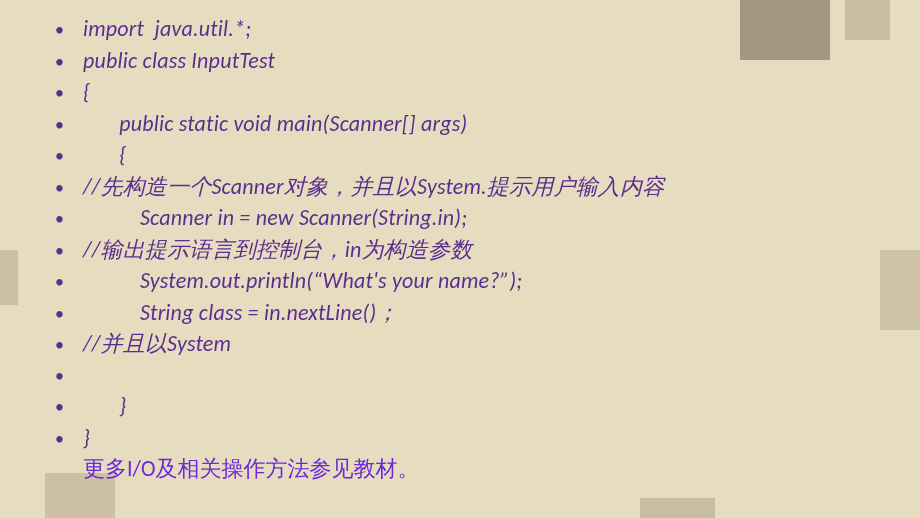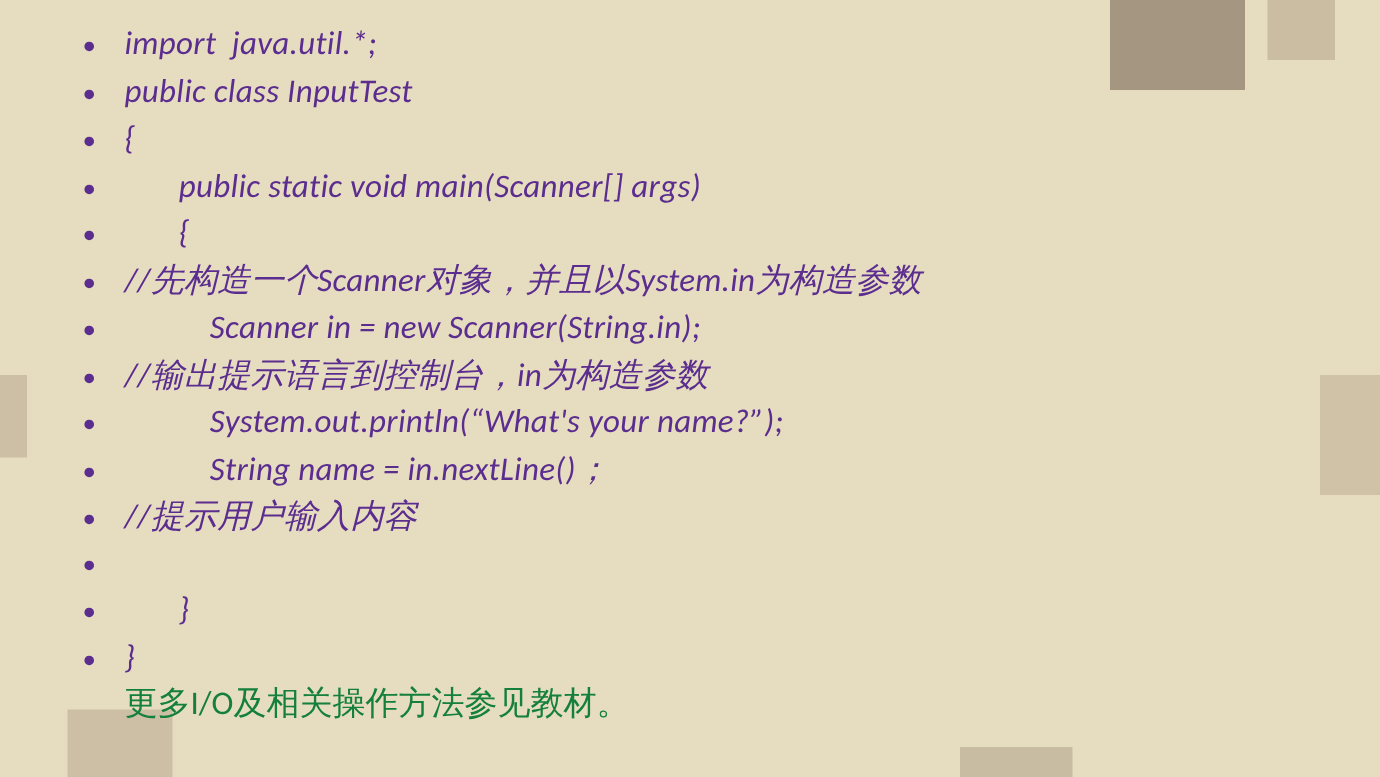--- a/index.html
+++ b/index.html
@@ -31,21 +31,21 @@
       letter-spacing: 0.2px;
     }
     .bullet {
       width: 28px;
       flex-shrink: 0;
       color: #5b2d8e;
       font-size: 18px;
     }
     .code { white-space: pre; font-style: italic; }
     .footer-line {
-      color: #15803d;
+      color: #6d28d9;
       font-size: 22px;
       line-height: 30px;
       padding-left: 28px;
     }
   </style>
 </head>
 <body>
 
 <div class="deco deco-1"></div>
 <div class="deco deco-2"></div>
@@ -70,41 +70,41 @@
   <div class="bullet-item">
       <span class="bullet">•</span>
       <span class="code">       public static void main(Scanner[] args)</span>
     </div>
   <div class="bullet-item">
       <span class="bullet">•</span>
       <span class="code">       {</span>
     </div>
   <div class="bullet-item">
       <span class="bullet">•</span>
-      <span class="code">//先构造一个Scanner对象，并且以System.in为构造参数</span>
+      <span class="code">//先构造一个Scanner对象，并且以System.提示用户输入内容</span>
     </div>
   <div class="bullet-item">
       <span class="bullet">•</span>
       <span class="code">           Scanner in = new Scanner(String.in);</span>
     </div>
   <div class="bullet-item">
       <span class="bullet">•</span>
       <span class="code">//输出提示语言到控制台，in为构造参数</span>
     </div>
   <div class="bullet-item">
       <span class="bullet">•</span>
       <span class="code">           System.out.println(“What's your name?”);</span>
     </div>
   <div class="bullet-item">
       <span class="bullet">•</span>
-      <span class="code">           String name = in.nextLine()；</span>
+      <span class="code">           String class = in.nextLine()；</span>
     </div>
   <div class="bullet-item">
       <span class="bullet">•</span>
-      <span class="code">//提示用户输入内容</span>
+      <span class="code">//并且以System</span>
     </div>
   <div class="bullet-item">
       <span class="bullet">•</span>
     </div>
   <div class="bullet-item">
       <span class="bullet">•</span>
       <span class="code">       }</span>
     </div>
   <div class="bullet-item">
       <span class="bullet">•</span>

